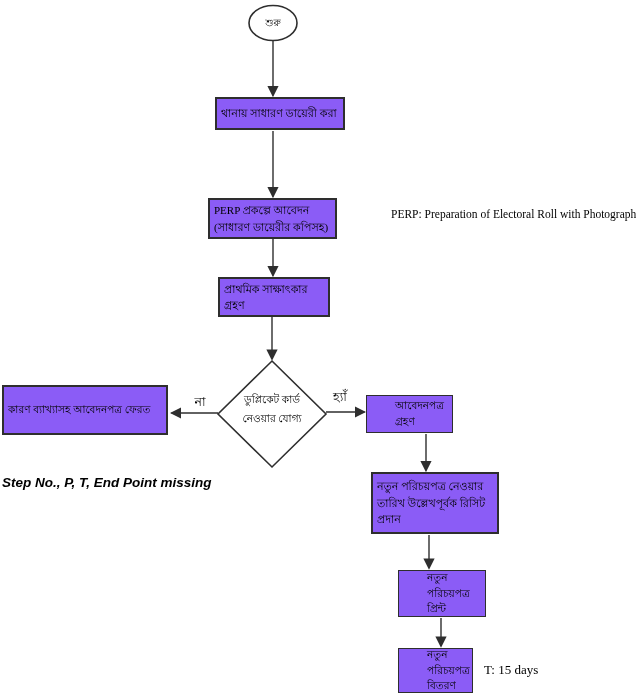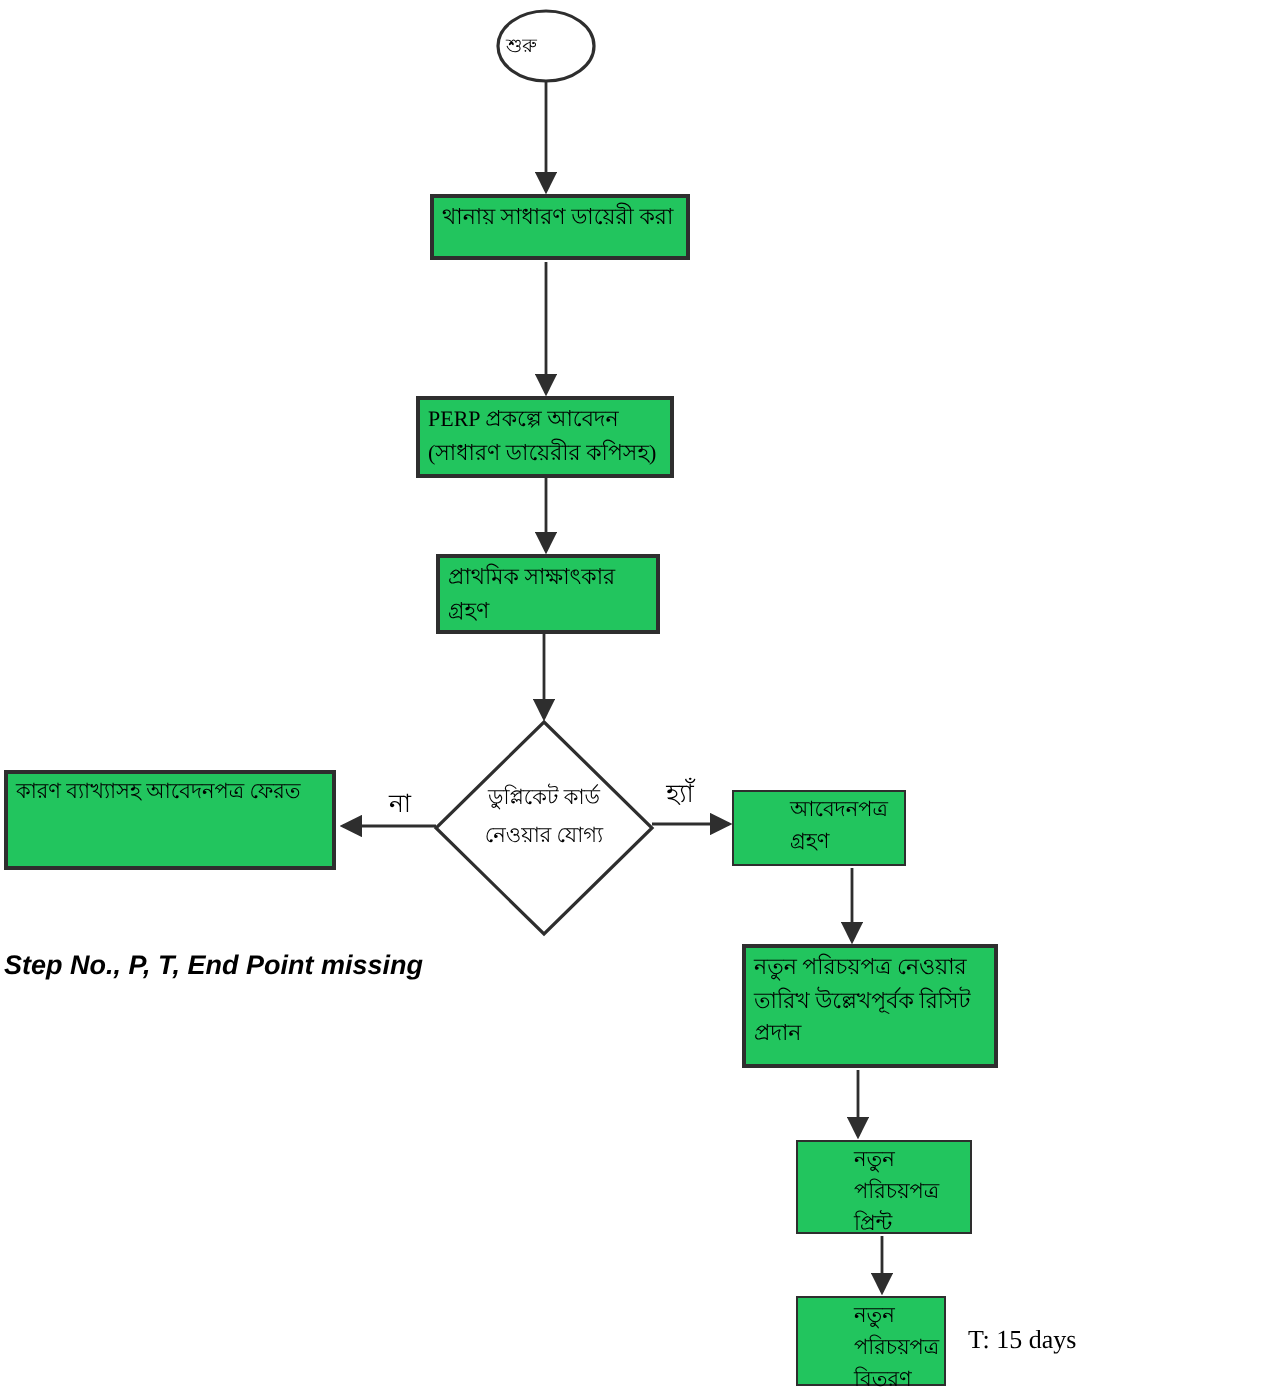--- a/index.html
+++ b/index.html
@@ -7,29 +7,29 @@
   .canvas{
     position:relative; width:636px; height:697px; background:var(--bg,#ffffff);
     font-family:"Liberation Serif","DejaVu Serif",serif; color:var(--ink,#000000);
     overflow:hidden;
   }
   .svg-layer{ position:absolute; left:0; top:0; }
   .cline{ stroke:var(--stroke,#2e2e2e); stroke-width:1.4; fill:none; }
   .cshape{ stroke:var(--stroke,#2e2e2e); stroke-width:1.6; fill:#ffffff; }
   .ahead{ fill:var(--stroke,#1a1a1a); }
   .node{
-    position:absolute; background:#22c55e; border:2px solid var(--stroke,#3a3a3a);
-    display:flex; align-items:flex-start; font-size:11px; line-height:1.5;
+    position:absolute; background:#8b5cf6; border:2px solid var(--stroke,#3a3a3a);
+    display:flex; align-items:center; font-size:11px; line-height:1.5;
     padding:2px 3px 2px 4px; color:var(--ink,#000000);
   }
   .node.thin{ border-width:1px;padding-left:28px; }
   .freetext{ position:absolute; white-space:nowrap; }
   .center{ text-align:center; }
   .diamond-label{ position:absolute; font-size:10.5px; line-height:1.85; text-align:center; }
-  .start-label{ position:absolute; font-size:9.5px; text-align:left; }
+  .start-label{ position:absolute; font-size:9.5px; text-align:center; }
   .note-serif{ font-size:11.5px; }
   .note-bold{ font-family:"Liberation Sans","DejaVu Sans",sans-serif; font-weight:bold; font-size:13.5px; }
   .note-time{ font-size:13px; }
   .branch-label{ font-size:12.5px; }
 </style>
 </head>
 <body>
 
 <div class="canvas">
 
@@ -57,20 +57,21 @@
   <div class="start-label" style="left:253px;top:16px;width:40px;">শুরু</div>
 
   <div class="node" style="left:215px;top:97px;width:130px;height:33px;">
     <span>থানায় সাধারণ ডায়েরী করা</span>
   </div>
 
   <div class="node" style="left:208px;top:198px;width:129px;height:41px;font-size:11px;">
     <span>PERP প্রকল্পে আবেদন (সাধারণ ডায়েরীর কপিসহ)</span>
   </div>
 
+  <div class="freetext note-serif" style="left:391px;top:208px;">PERP: Preparation of Electoral Roll with Photograph</div>
 
   <div class="node" style="left:218px;top:277px;width:112px;height:40px;">
     <span>প্রাথমিক সাক্ষাৎকার গ্রহণ</span>
   </div>
 
   <div class="diamond-label" style="left:219px;top:390px;width:106px;">
     <div>ডুপ্লিকেট কার্ড</div>
     <div>নেওয়ার যোগ্য</div>
   </div>
 

